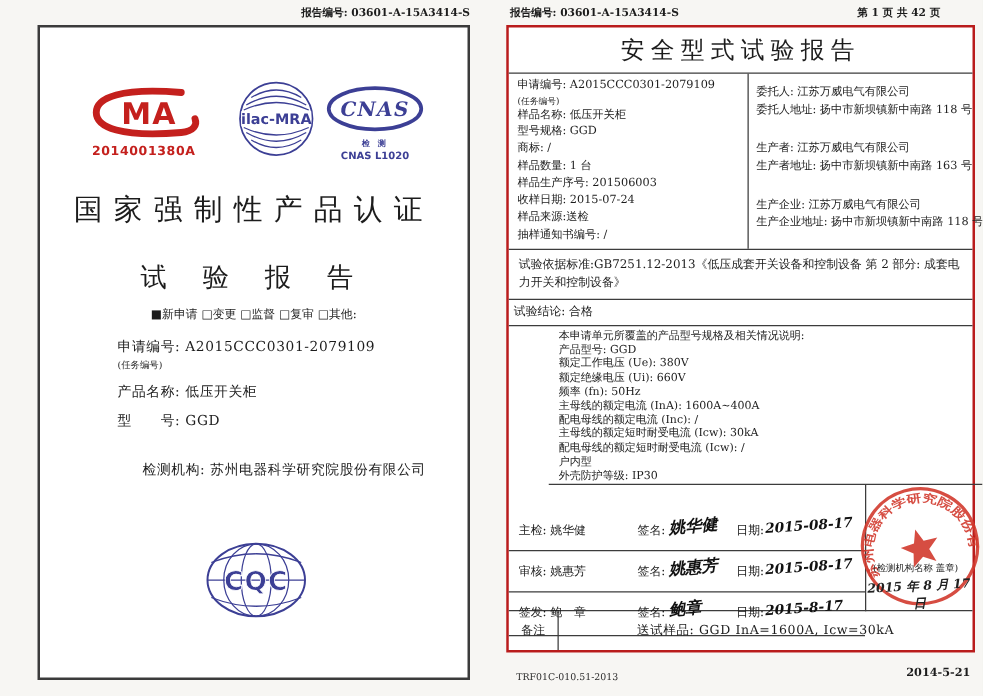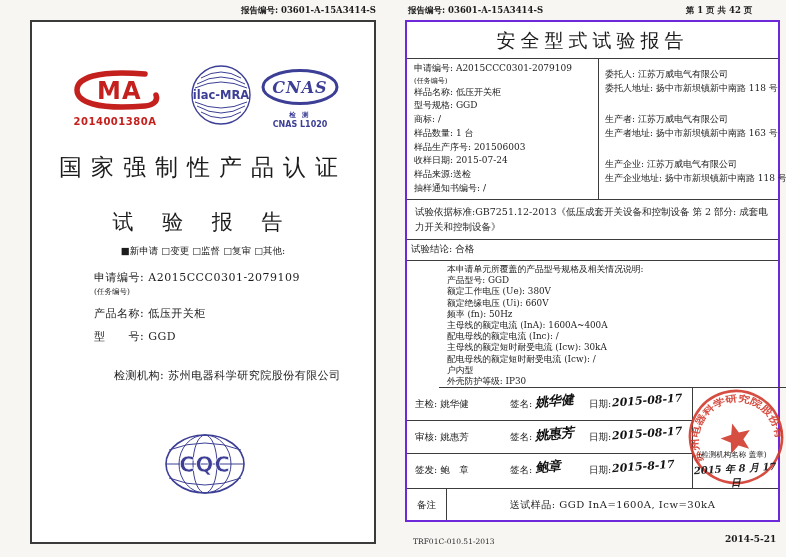--- a/index.html
+++ b/index.html
@@ -1,21 +1,21 @@
 <!DOCTYPE html>
 <html><head>
 <meta charset="utf-8">
 <style>
   * { margin:0; padding:0; box-sizing:border-box; }
   body { background:#f4f3f0; font-family:"DejaVu Serif","Liberation Serif",serif; color:#1c1c1c; }
   .canvas { position:relative; width:786px; height:557px; background:#f7f6f3; overflow:hidden; }
   .page { position:absolute; background:#fff; }
   .abs { position:absolute; }
   .page-left  { left:30px; top:20px; width:346px; height:524px; border:2px solid #3b3b3b; }
-  .page-right { left:405px; top:20px; width:375px; height:502px; border:2px solid #6d28d9; }
+  .page-right { left:405px; top:20px; width:375px; height:502px; border:2px solid #b91c1c; }
   .rpt-no-left  { left:30px; top:5px; width:346px; text-align:right; font-size:8.5px; font-weight:bold; }
   .rpt-no-right { left:408px; top:5px; font-size:8.5px; font-weight:bold; }
   .page-info    { left:660px; top:5px; width:118px; text-align:center; font-size:8.5px; font-weight:bold; }
   
   .cma-wrap { left:33px; top:46px; width:100px; text-align:center; }
   .cma-num  { color:#c4201d; font-weight:bold; font-size:10px; font-family:"DejaVu Sans","Liberation Sans",sans-serif; letter-spacing:.5px; }
   .ilac-wrap { left:156px; top:40px; }
   .cnas-wrap { left:228px; top:46px; width:80px; text-align:center; }
   .cnas-sub1 { font-size:6.5px; color:#3c3f95; font-weight:bold; letter-spacing:2px; margin-top:1px; }
   .cnas-sub2 { font-size:8px; color:#3c3f95; font-weight:bold; font-family:"DejaVu Sans","Liberation Sans",sans-serif; }
@@ -33,21 +33,21 @@
   .r-info-left div  { font-size:9px; line-height:13.7px; white-space:nowrap; }
   .r-info-left .sm  { font-size:7px; line-height:10px; }
   .r-info-right { position:absolute; left:192px; top:0; right:0; height:100%; padding:8px 0 0 6px; }
   .r-info-right div { font-size:9px; line-height:14px; white-space:nowrap; }
   .gap-after { margin-bottom:17px; }
   .r-standard { top:178px; height:40px; padding:4px 8px; font-size:9.5px; line-height:15px; }
   .r-conclusion { top:218px; height:21px; padding:3px 4px; font-size:9.5px; }
   .r-coverage { top:239px; height:127px; padding:3px 8px;margin-left:32px; }
   .r-coverage div { font-size:8.8px; line-height:11.2px; white-space:nowrap; }
   .r-sign { top:366px; height:101px; }
-  .sig-row { position:absolute; left:0; width:285px; height:33px; border-bottom:1px solid #3c3c3c; }
+  .sig-row { position:absolute; left:0; width:285px; height:33px; border-bottom:1px solid #3c3c3c;margin-top:20px; }
   .sig-row:last-of-type { border-bottom:none; }
   .sig-role { position:absolute; left:8px; top:10px; font-size:9.5px; white-space:nowrap; }
   .sig-lab  { position:absolute; left:103px; top:10px; font-size:9.5px; }
   .sig-script { position:absolute; left:128px; top:4px; font-size:13px; font-style:italic; font-weight:bold; transform:rotate(-5deg); white-space:nowrap; color:#111; }
   .sig-datelab { position:absolute; left:182px; top:10px; font-size:9.5px; }
   .sig-date { position:absolute; left:205px; top:6px; font-size:11px; font-style:italic; font-weight:bold; transform:rotate(-4deg); white-space:nowrap; color:#111; }
   .stamp-cell { position:absolute; left:285px; top:0; right:0; height:101px; border-left:1px solid #3c3c3c; }
   .stamp-svg { position:absolute; left:-12px; top:-6px; transform:rotate(-16deg); }
   .stamp-cap { position:absolute; left:-6px; right:0; top:62px; text-align:center; font-size:7.5px; color:#222; z-index:3; white-space:nowrap; }
   .stamp-date { position:absolute; left:0; right:0; top:74px; text-align:center; font-size:10px; font-style:italic; font-weight:bold; transform:rotate(-3deg); color:#222; z-index:3; }

